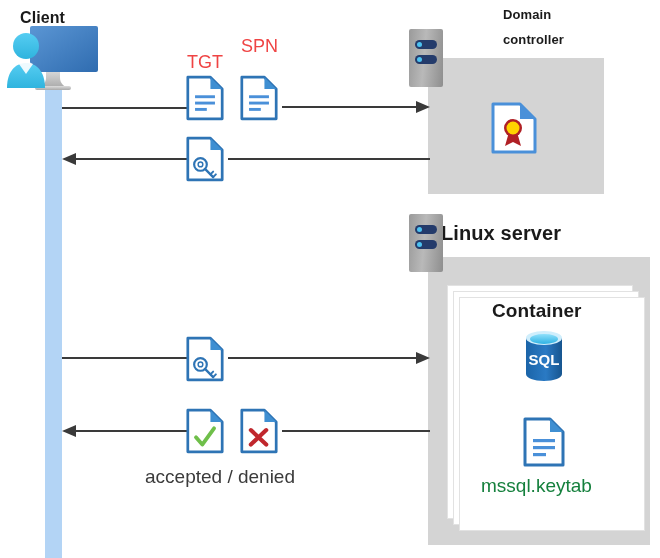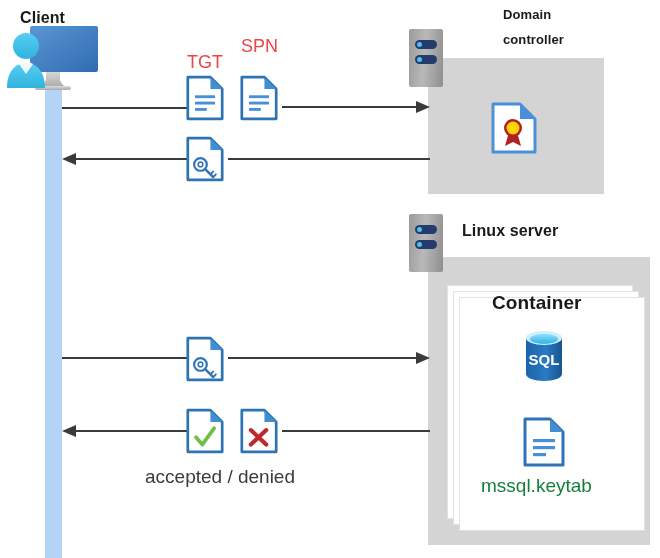--- a/index.html
+++ b/index.html
@@ -8,22 +8,22 @@
     font-family:"Liberation Sans","DejaVu Sans",sans-serif;
     color:#262626;
   }
   .abs{position:absolute;}
   
   .title{
     font-weight:bold;color:#1a1a1a;letter-spacing:.1px;
   }
   #client-title{left:20px;top:1px;font-size:16px;margin-top:8px;}
   #dc-title{left:462px;top:2px;font-size:13px;line-height:25px;width:160px;margin-left:41px;}
-  #linux-title{left:462px;top:222px;font-size:16px;}
-  #container-title{left:492px;top:292px;font-size:19px;font-weight:bold;}
+  #linux-title{left:441px;top:222px;font-size:20px;}
+  #container-title{left:492px;top:300px;font-size:19px;font-weight:bold;}
   #keytab-label{left:481px;top:475px;font-size:19px;color:#15803d;}
   #accepted-denied{left:145px;top:466px;font-size:19px;color:#3b3b3b;text-align:center;}
   .doclabel{font-size:18px;color:#ef4444;}
   #tgt-label{left:187px;top:52px;}
   #spn-label{left:241px;top:36px;}
 
   
   #lifeline{left:45px;top:88px;width:17px;height:470px;background:#b3d4f5;}
 
   

